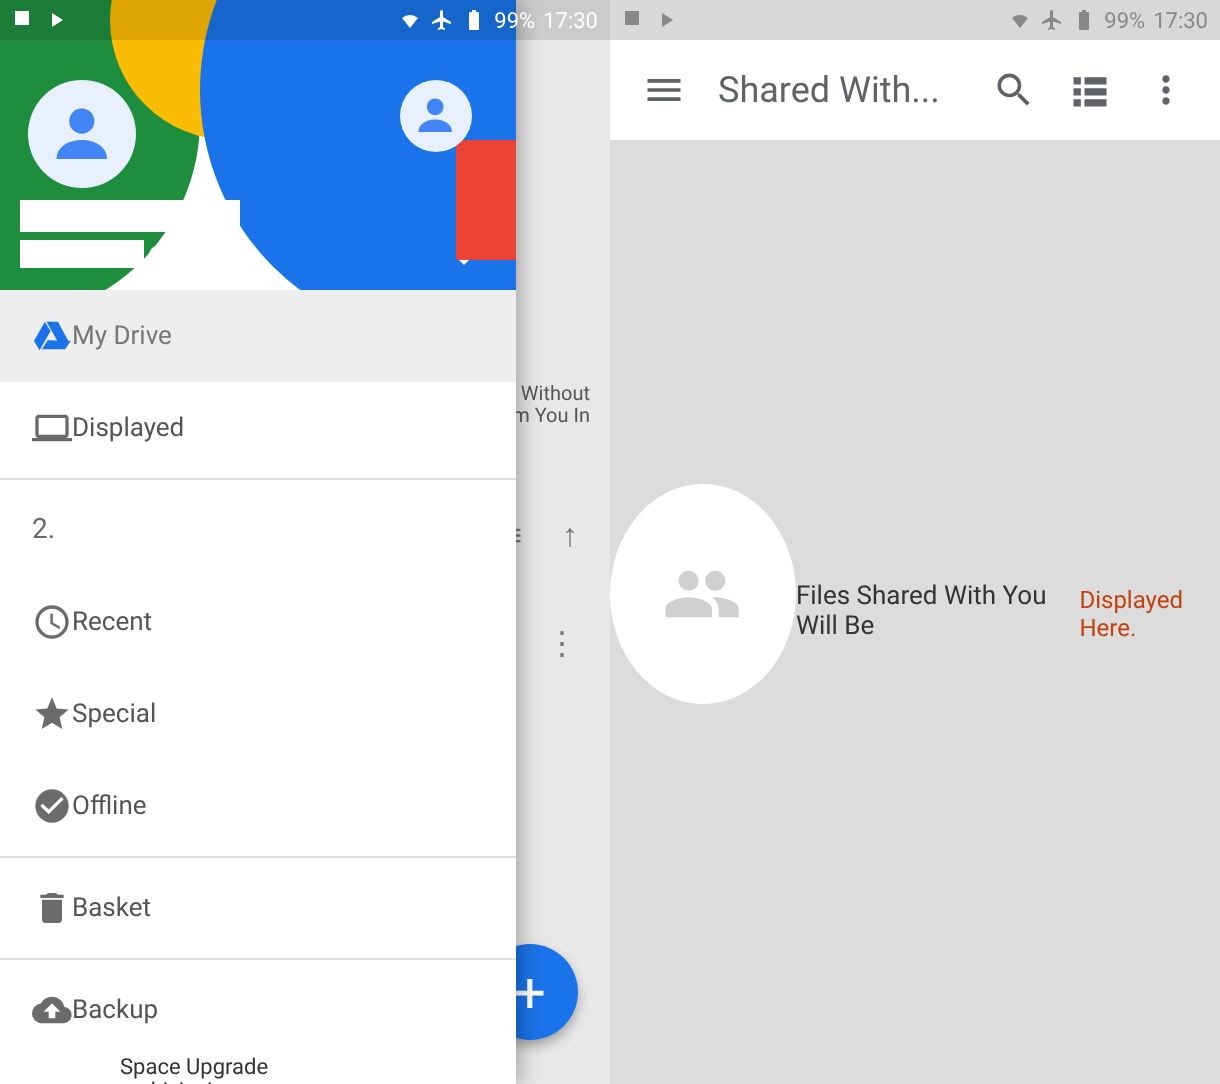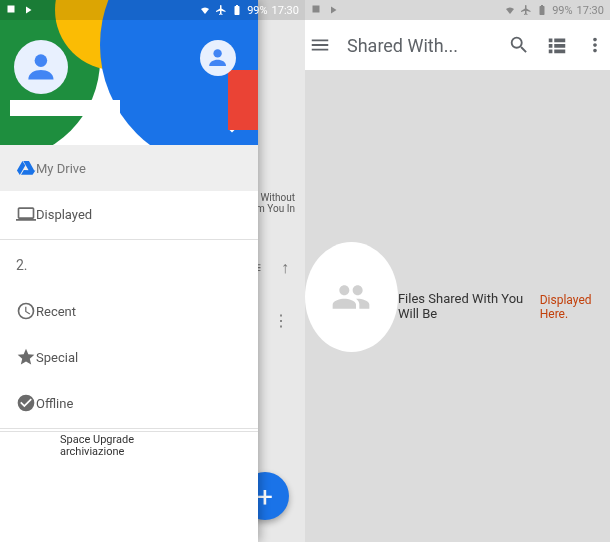--- a/index.html
+++ b/index.html
@@ -39,21 +39,21 @@
 .drawer-numicon { font-size: 14px; color: #6b6b6b; font-weight: 400; width: 20px; text-align: left; }
 .upgrade-text { font-size: 11px; color: #333; padding-left: 60px; line-height: 1.1; }
 
 .behind-content { position: absolute; top: 20px; left: 0; right: 0; padding: 8px 6px; z-index: 1; }
 .behind-text { font-size: 10px; color: #555; text-align: right; padding-right: 4px; margin-top: 164px; }
 .behind-row { display: flex; gap: 20px; justify-content: flex-end; padding-right: 10px; margin-top: 44px; color: #777; }
 .behind-dots { padding-right: 10px; margin-top: 34px; text-align: right; color: #777; }
 
 .fab { position: absolute; bottom: 22px; right: 16px; width: 48px; height: 48px; border-radius: 50%; background: #1a73e8; color: #fff; display: flex; align-items: center; justify-content: center; font-size: 28px; box-shadow: 0 3px 6px rgba(0,0,0,0.3); z-index: 3; }
 
-.topbar2 { height: 50px; background: #fff; display: flex; align-items: center; padding: 0 4px; gap: 16px; position: relative; z-index: 2; }
+.topbar2 { height: 50px; background: #fff; display: flex; align-items: center; padding: 0 16px; gap: 16px; position: relative; z-index: 2; }
 .tb-title { flex: 1; font-size: 18px; color: #5f6368; font-weight: 400; }
 .tb-icon { width: 22px; height: 22px; display: flex; align-items: center; justify-content: center; color: #5f6368; cursor: pointer; }
 
 .empty-state { position: absolute; top: 0; left: 0; right: 0; bottom: 0; display: flex; flex-direction: row; align-items: center; justify-content: center; z-index: 1; }
 .empty-circle { width: 110px; height: 110px; border-radius: 50%; background: #fff; display: flex; align-items: center; justify-content: center; margin-bottom: 18px; }
 .empty-circle svg { width: 50px; height: 40px; fill: #d0d0d0; }
 .empty-line1 { font-size: 13px; color: #333; }
 .empty-line2 { font-size: 12px; color: #c2410c; margin-top: 2px; }
 
 .screen2-body { position: absolute; top: 70px; bottom: 0; left: 0; right: 0; background: #dcdcdc; }
@@ -129,20 +129,24 @@
               <path d="M4 20c0-4 4-6 8-6s8 2 8 6z" fill="#4285f4"></path>
             </svg>
         </div>
         <div class="avatar second">
           <svg viewBox="0 0 24 24">
               <circle cx="12" cy="8" r="4" fill="#4285f4"></circle>
               <path d="M4 20c0-4 4-6 8-6s8 2 8 6z" fill="#4285f4"></path>
             </svg>
         </div>
         <div class="name-box"></div>
+        <div class="email-box">
+          <div class="email-white"></div>
+          <span class="email-text">@gmail.com</span>
+        </div>
         <div class="dropdown-arrow">
           <svg width="12" height="12" viewBox="0 0 24 24" fill="currentColor">
               <path d="M7 10l5 5 5-5z"></path>
             </svg>
         </div>
       </div>
 
       <div class="drawer-items">
 
         <div class="drawer-item active">
@@ -191,23 +195,39 @@
           <span class="d-icon">
               <svg viewBox="0 0 24 24" fill="currentColor">
                 <path d="M12 2a10 10 0 100 20 10 10 0 000-20zm-2 15l-5-5 1.41-1.41L10 14.17l7.59-7.59L19 8l-9 9z"></path>
               </svg>
             </span>
           <span>Offline</span>
         </div>
 
         <div class="drawer-sep"></div>
 
+        <div class="drawer-item">
+          <span class="d-icon">
+              <svg viewBox="0 0 24 24" fill="currentColor">
+                <path d="M6 19c0 1.1.9 2 2 2h8c1.1 0 2-.9 2-2V7H6v12zM19 4h-3.5l-1-1h-5l-1 1H5v2h14V4z"></path>
+              </svg>
+            </span>
+          <span>Basket</span>
+        </div>
 
         <div class="drawer-sep"></div>
 
+        <div class="drawer-item">
+          <span class="d-icon">
+              <svg viewBox="0 0 24 24" fill="currentColor">
+                <path d="M19.35 10.04A7.49 7.49 0 0012 4a7.5 7.5 0 00-6.65 4.04A6 6 0 006 20h13a5 5 0 00.35-9.96zM14 13v4h-4v-4H7l5-5 5 5h-3z"></path>
+              </svg>
+            </span>
+          <span>Backup</span>
+        </div>
 
         <div class="upgrade-text">
           <span>Space Upgrade</span><br>
           <span>archiviazione</span>
         </div>
 
       </div>
     </div>
   </div>
 

